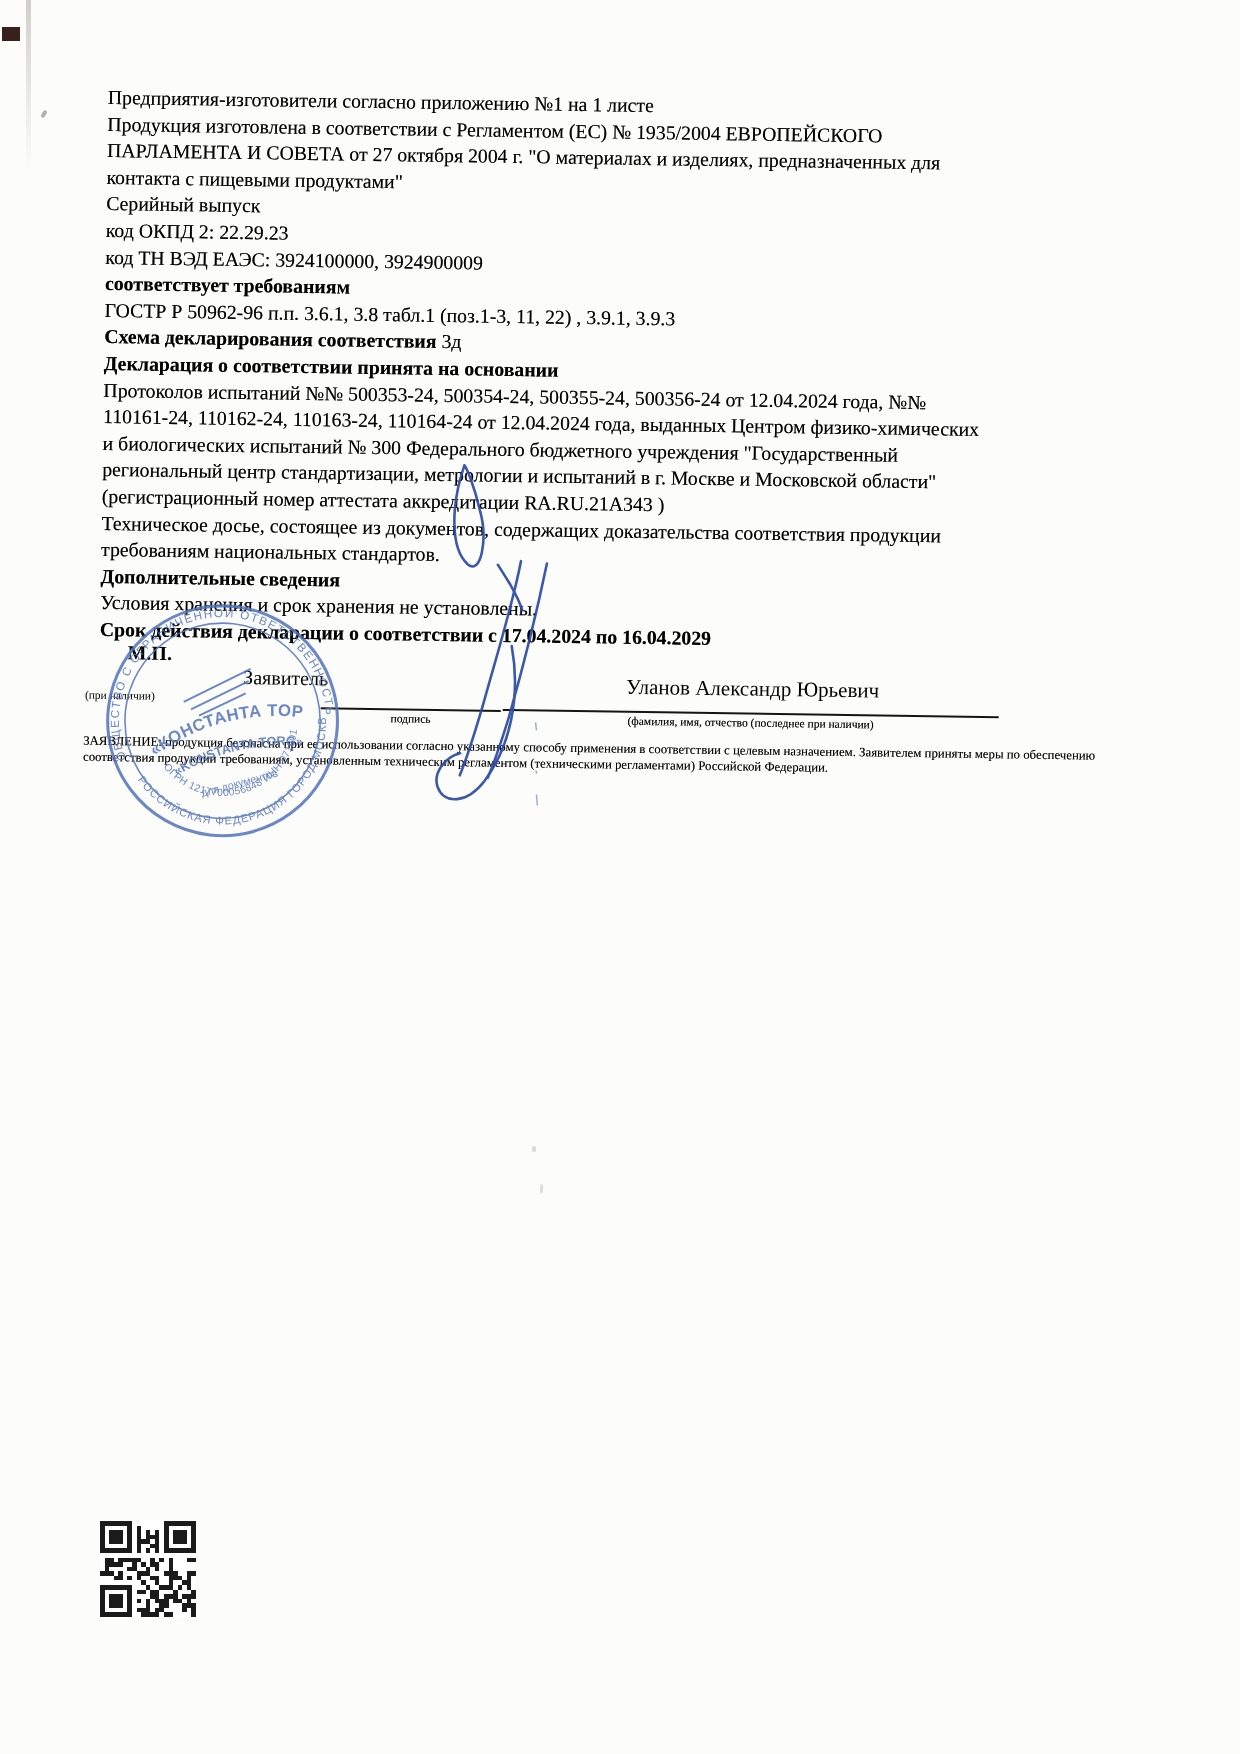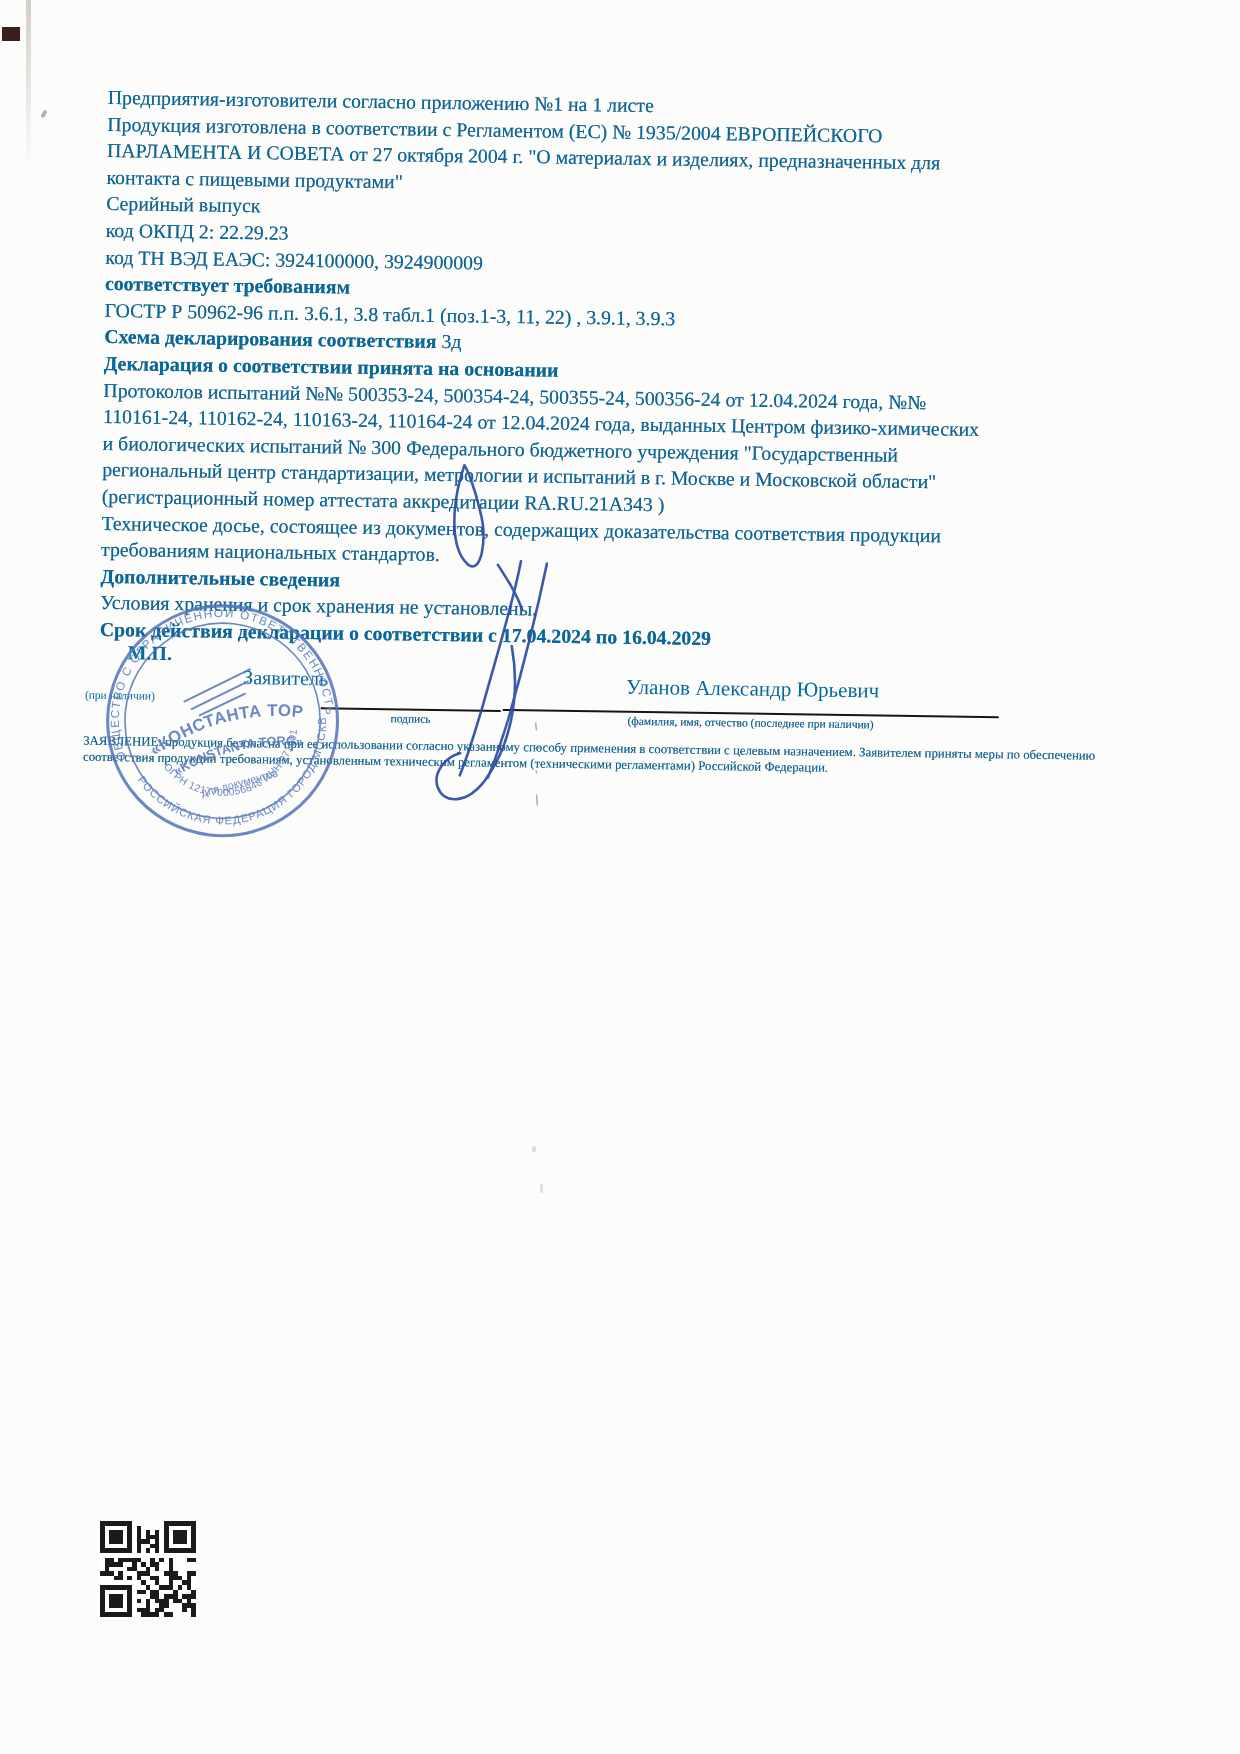--- a/index.html
+++ b/index.html
@@ -1,18 +1,18 @@
 <!DOCTYPE html>
 <html><head>
 <meta charset="utf-8">
 <title>Document</title>
 <style>
   html,body{margin:0;padding:0;background:#e9e9e7;}
   .page{position:relative;width:1240px;height:1754px;margin:0 auto;background:#fcfcfa;
-        overflow:hidden;font-family:"Liberation Serif","DejaVu Serif",serif;color:#0369a1;}
+        overflow:hidden;font-family:"Liberation Serif","DejaVu Serif",serif;color:#000000;}
   
   .corner-mark{position:absolute;left:2px;top:27px;width:18px;height:14px;background:#3a201d;}
   .edge-strip{position:absolute;left:26px;top:0;width:5px;height:170px;
               background:linear-gradient(#b3b1ac,rgba(179,177,172,0));opacity:.6;}
   .speck{position:absolute;background:#9b9994;border-radius:2px;opacity:.75;}
   .speck.s1{left:42px;top:110px;width:4px;height:8px;transform:rotate(32deg);}
   .speck.s2{left:532px;top:1146px;width:4px;height:6px;opacity:.35;}
   .speck.s3{left:540px;top:1184px;width:3px;height:9px;opacity:.3;}
   
   .rot{position:absolute;inset:0;transform:rotate(.85deg);transform-origin:108px 84px;}

